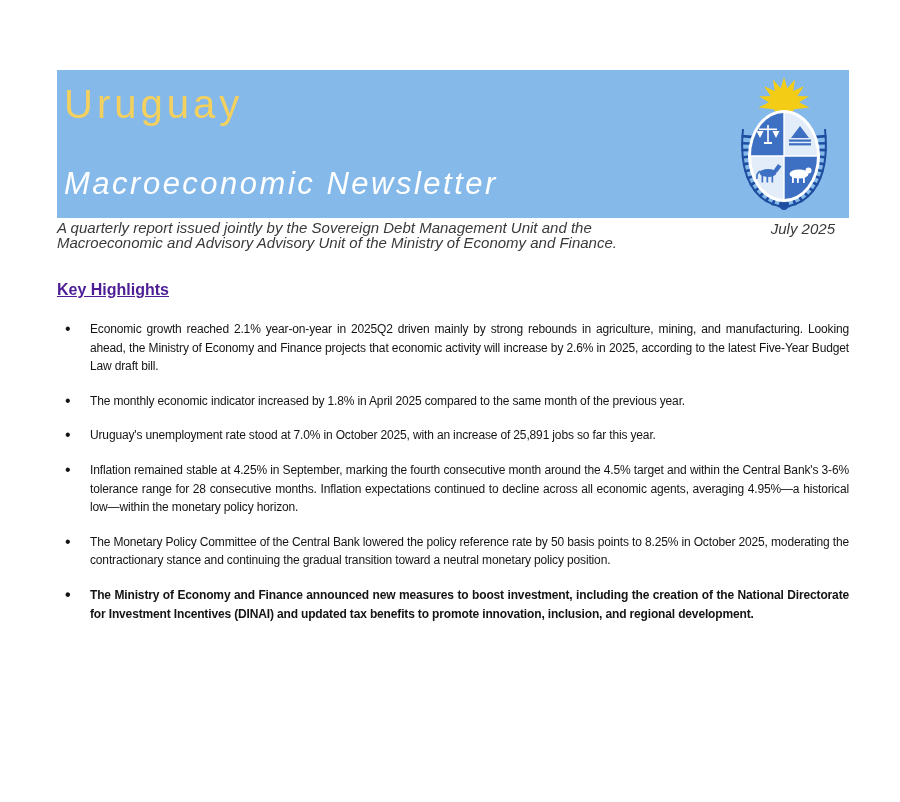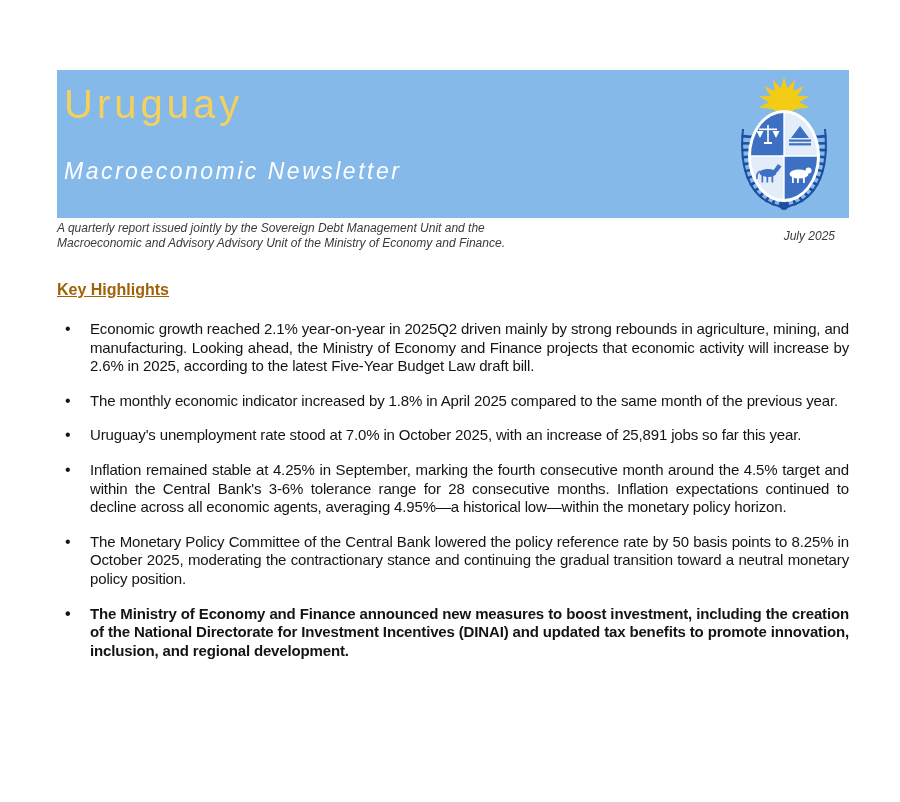--- a/index.html
+++ b/index.html
@@ -12,44 +12,44 @@
   .banner {
     position: absolute; left: 57px; top: 70px; width: 792px; height: 148px;
     background: #85B9E9;
   }
   .banner .country {
     position: absolute; left: 7px; top: 12px;
     font-size: 40px; font-weight: 400; letter-spacing: 4px;
     color: #F4D05E;
   }
   .banner .newsletter-title {
-    position: absolute; left: 7px; top: 88px;
-    font-size: 23px; font-style: italic; font-weight: 400; letter-spacing: 2.5px;
+    position: absolute; left: 7px; top: 96px;
+    font-size: 31px; font-style: italic; font-weight: 400; letter-spacing: 2.5px;
     color: #FFFFFF;
   }
   .emblem-wrap { position: absolute; right: 4px; top: 5px; width: 122px; height: 138px; }
 
   
   .subheader {
     position: absolute; left: 57px; top: 221px; width: 792px;
-    display: flex; justify-content: space-between; align-items: center;
-    font-style: italic; font-size: 12px; color: #3a3a3a; line-height: 14.8px;
+    display: flex; justify-content: space-between; align-items: flex-start;
+    font-style: italic; font-size: 15px; color: #3a3a3a; line-height: 14.8px;
   }
   .subheader .date { white-space: nowrap; padding-right: 14px; padding-top: 1px; }
 
   
   .content { position: absolute; left: 57px; top: 281px; width: 792px; color: #141414; }
   .highlights-heading {
     display: inline-block;
-    font-size: 16px; font-weight: 700; text-decoration: underline; color: #a16207;
+    font-size: 16px; font-weight: 700; text-decoration: underline; color: #4c1d95;
   }
   .bullet-list { list-style: none; margin-top: 21px; padding-left: 33px; }
   .bullet-list li {
     position: relative;
-    font-size: 15px; line-height: 18.6px; letter-spacing: -0.15px;
+    font-size: 12px; line-height: 18.6px; letter-spacing: -0.15px;
     text-align: justify;
     margin-bottom: 16px;
   }
   .bullet-list li::before {
     content: "\2022";
     position: absolute; left: -25px; top: 0;
     font-size: 16px; color: #141414;
   }
   .bullet-list li:last-child { margin-bottom: 0; font-weight: bold; }
 </style>

